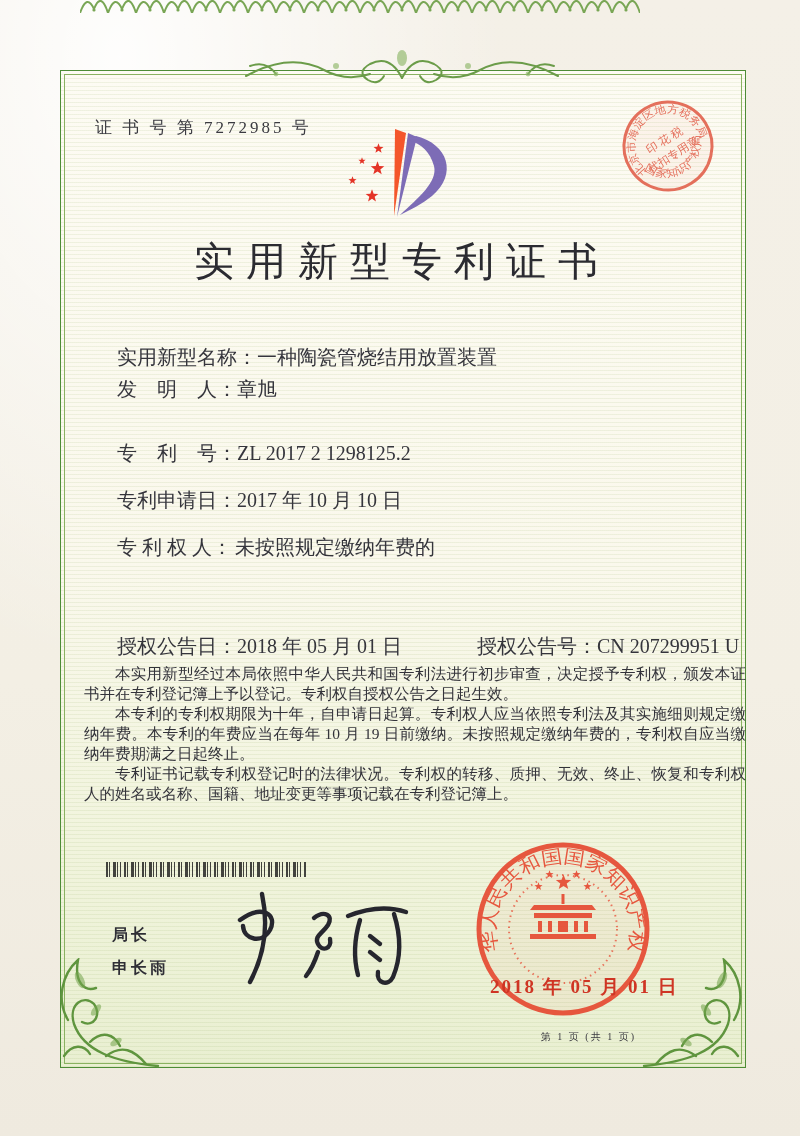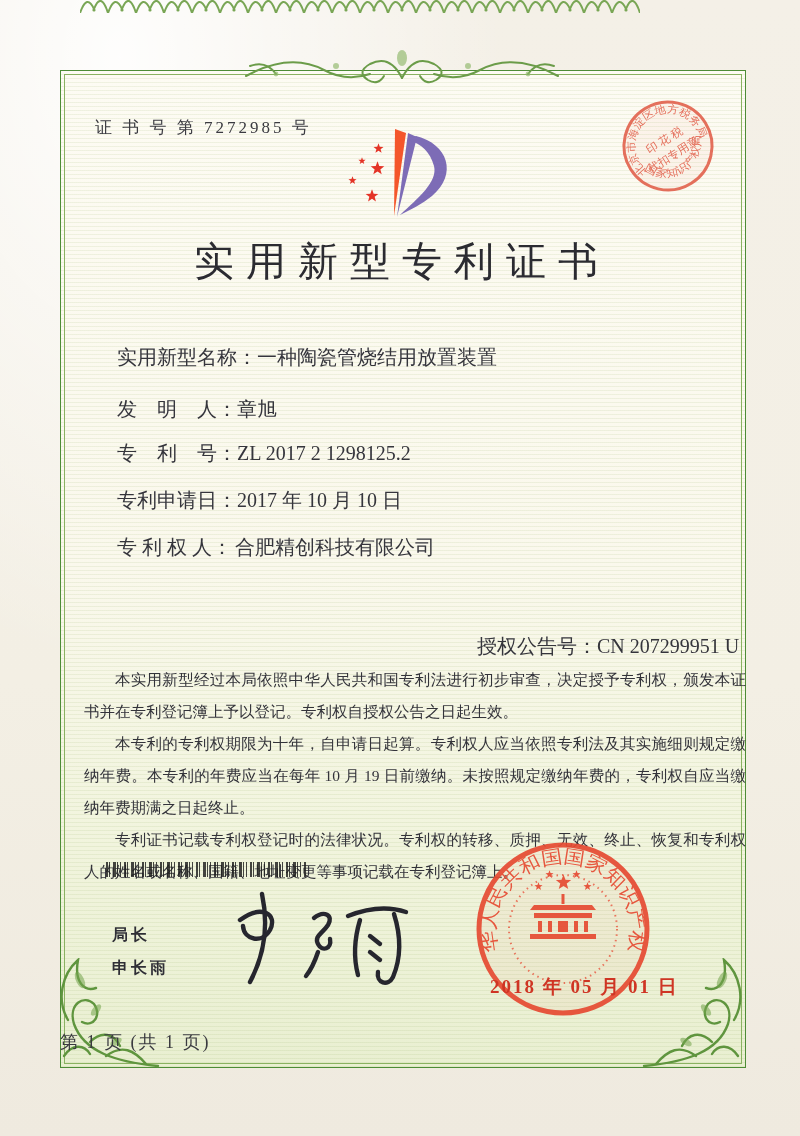--- a/index.html
+++ b/index.html
@@ -17,35 +17,35 @@
            repeating-linear-gradient(0deg, rgba(140,170,90,.12) 0 1px, rgba(0,0,0,0) 1px 4px),
            linear-gradient(180deg,#fdfbf3 0%,#faf8ec 50%,#f1f4dd 78%,#e9efd1 100%);}
   .frame::before{content:"";position:absolute;inset:3px;border:1px solid #8ab261;pointer-events:none;}
   .abs{position:absolute;}
   .cert-no{left:95px;top:116px;font-size:17px;letter-spacing:3px;color:#3a3a40;}
   .title{left:60px;top:234px;width:684px;text-align:center;font-size:40px;
          letter-spacing:12px;color:#2b2b31;font-weight:500;}
   .field{left:95px;font-size:20px;color:#35353c;white-space:nowrap;margin-left:22px;}
   .field .lbl{display:inline-block;min-width:118px;}
   .addr-wrap{display:inline-block;vertical-align:top;white-space:normal;width:470px;line-height:26px;}
-  .paras{left:84px;top:664px;width:662px;font-size:15.5px;line-height:32px;
+  .paras{left:84px;top:664px;width:662px;font-size:15.5px;line-height:20px;
          color:#33333a;text-align:justify;}
   .paras p{margin:0;text-indent:2em;}
   .barcode{left:106px;top:862px;width:200px;height:15px;opacity:.82;
      background:repeating-linear-gradient(90deg,
         #1d1d1d 0 2px,transparent 2px 3px,#1d1d1d 3px 4px,transparent 4px 7px,
         #1d1d1d 7px 10px,transparent 10px 11px,#1d1d1d 11px 12px,transparent 12px 14px,
         #1d1d1d 14px 15px,transparent 15px 18px);}
   .signer{left:112px;top:918px;font-size:16px;letter-spacing:3px;color:#2f2f36;line-height:33px;font-weight:bold;}
   .sig-svg{left:218px;top:886px;}
   .seal-svg{left:468px;top:834px;opacity:.92;}
   .seal-date{left:490px;top:974px;font-size:19px;letter-spacing:2px;color:#cf3524;
              font-weight:bold;z-index:5;}
   .stamp-svg{left:598px;top:76px;transform:rotate(-32deg);opacity:.85;}
-  .footer{left:60px;top:1030px;width:576px;text-align:left;font-size:18px;
+  .footer{left:60px;top:1030px;width:576px;text-align:right;font-size:10px;
           letter-spacing:2px;color:#3a3a40;}
   .logo-svg{left:330px;top:126px;}
   .topstrip-svg{left:80px;top:0;}
   .garland-svg{left:240px;top:44px;}
   .corner-l{left:50px;top:958px;}
   .corner-r{left:640px;top:958px;transform:scaleX(-1);}
   svg{display:block;}
 </style>
 </head>
 <body>
@@ -145,31 +145,34 @@
     </text>
     <text x="70" y="67" text-anchor="middle" font-size="11.5" fill="#e05843">印 花 税</text>
     <text x="70" y="84" text-anchor="middle" font-size="11.5" fill="#e05843">代扣专用章</text>
   </svg>
 
   <div class="abs title">实用新型专利证书</div>
 
   <div class="abs field" style="top:344px">
     <span class="lbl">实用新型名称：</span><span>一种陶瓷管烧结用放置装置</span>
   </div>
-  <div class="abs field" style="top:396px">
+  <div class="abs field" style="top:376px">
     <span class="lbl">发　明　人：</span><span>章旭</span>
   </div>
   <div class="abs field" style="top:440px">
     <span class="lbl">专　利　号：</span><span>ZL 2017 2 1298125.2</span>
   </div>
   <div class="abs field" style="top:487px">
     <span class="lbl">专利申请日：</span><span>2017 年 10 月 10 日</span>
   </div>
   <div class="abs field" style="top:534px">
-    <span class="lbl">专 利 权 人：</span><span>合肥精创科技有限公司</span>
+    <span class="lbl">专 利 权 人：</span><span>未按照规定缴纳年费的</span>
+  </div>
+  <div class="abs field" style="top:633px">
+    <span class="lbl">授权公告日：</span><span>2018 年 05 月 01 日</span>
   </div>
   <div class="abs field" style="left:455px;top:633px">
     <span class="lbl" style="min-width:0">授权公告号：</span><span>CN 207299951 U</span>
   </div>
 
   <div class="abs paras">
     <p>本实用新型经过本局依照中华人民共和国专利法进行初步审查，决定授予专利权，颁发本证书并在专利登记簿上予以登记。专利权自授权公告之日起生效。</p>
     <p>本专利的专利权期限为十年，自申请日起算。专利权人应当依照专利法及其实施细则规定缴纳年费。本专利的年费应当在每年 10 月 19 日前缴纳。未按照规定缴纳年费的，专利权自应当缴纳年费期满之日起终止。</p>
     <p>专利证书记载专利权登记时的法律状况。专利权的转移、质押、无效、终止、恢复和专利权人的姓名或名称、国籍、地址变更等事项记载在专利登记簿上。</p>
   </div>

